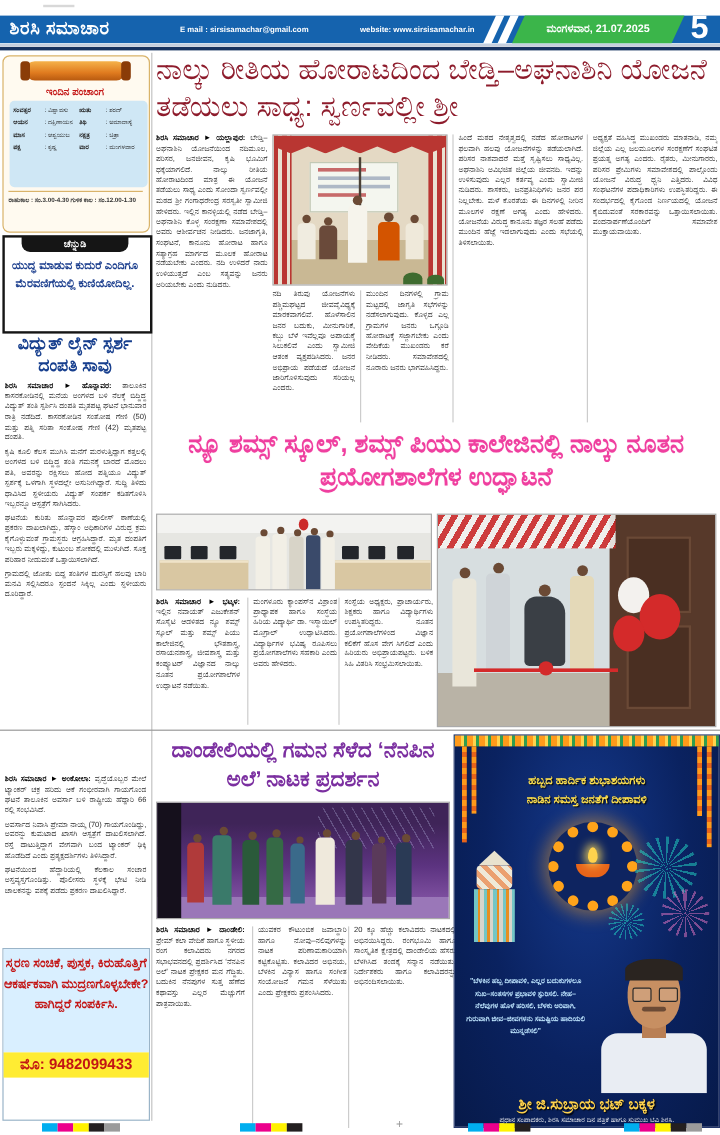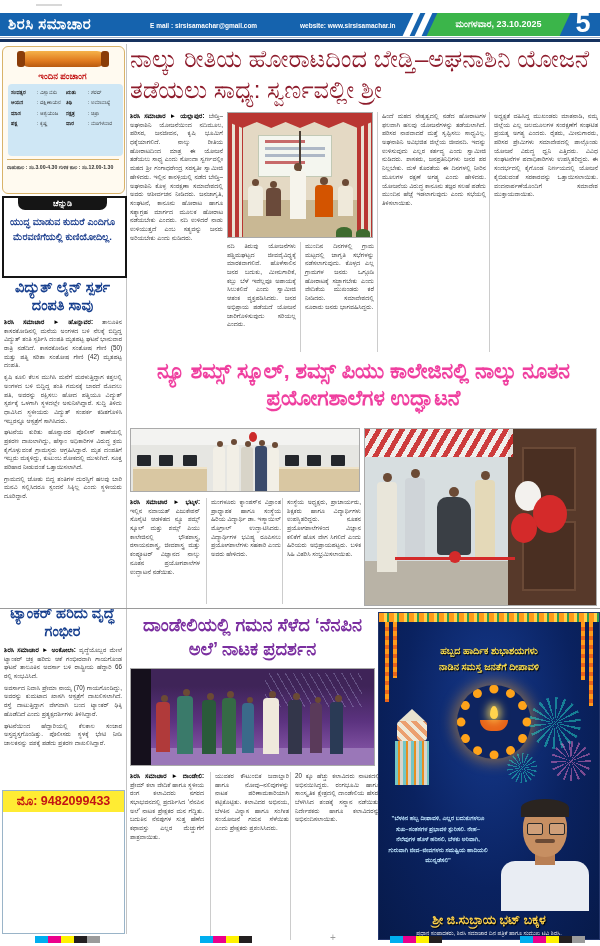--- a/index.html
+++ b/index.html
@@ -150,21 +150,21 @@
 <div class="page">
 
   <div class="abs reg-dash"></div>
   <div class="abs topbar"></div>
   <div class="abs masthead">ಶಿರಸಿ ಸಮಾಚಾರ</div>
   <div class="abs hdr-small" style="left:150px;">E mail : sirsisamachar@gmail.com</div>
   <div class="abs hdr-small" style="left:300px;">website: www.sirsisamachar.in</div>
   <div class="abs slash" style="left:408px;"></div>
   <div class="abs slash" style="left:420px;"></div>
   <div class="abs datebox"></div>
-  <div class="abs datetext">ಮಂಗಳವಾರ, 23.10.2025</div>
+  <div class="abs datetext">ಮಂಗಳವಾರ, 21.07.2025</div>
   <div class="abs pagenum">5</div>
   <div class="abs hdr-rule1"></div>
   <div class="abs hdr-rule2"></div>
 
   <div class="abs v-rule"></div>
 
   <div class="abs panchanga">
     <div class="abs scroll-deco"></div>
     <div class="abs scroll-end" style="left:14px;"></div>
     <div class="abs scroll-end" style="left:98px;"></div>
@@ -205,29 +205,29 @@
 
   <div class="abs side-headline" style="left:2px;top:278px;">ವಿದ್ಯುತ್ ಲೈನ್ ಸ್ಪರ್ಶ ದಂಪತಿ ಸಾವು</div>
   <div class="abs col" style="left:4px;top:318px;width:118px;height:280px;">
     <p><span class="lead">ಶಿರಸಿ ಸಮಾಚಾರ ► ಹೊನ್ನಾವರ:</span>
        <span>ತಾಲೂಕಿನ ಕಾಸರಕೋಡಿನಲ್ಲಿ ಮನೆಯ ಅಂಗಳದ ಬಳಿ ನೆಲಕ್ಕೆ ಬಿದ್ದಿದ್ದ ವಿದ್ಯುತ್ ತಂತಿ ಸ್ಪರ್ಶಿಸಿ ದಂಪತಿ ಮೃತಪಟ್ಟ ಘಟನೆ ಭಾನುವಾರ ರಾತ್ರಿ ನಡೆದಿದೆ. ಕಾಸರಕೋಡಿನ ಸಂತೋಷ ಗೇಣಿ (50) ಮತ್ತು ಪತ್ನಿ ಸರಿತಾ ಸಂತೋಷ ಗೇಣಿ (42) ಮೃತಪಟ್ಟ ದಂಪತಿ.</span></p>
     <p>ಕೃಷಿ ಕೂಲಿ ಕೆಲಸ ಮುಗಿಸಿ ಮನೆಗೆ ಮರಳುತ್ತಿದ್ದಾಗ ಕತ್ತಲಲ್ಲಿ ಅಂಗಳದ ಬಳಿ ಬಿದ್ದಿದ್ದ ತಂತಿ ಗಮನಕ್ಕೆ ಬಾರದೆ ಮೊದಲು ಪತಿ, ಅವರನ್ನು ರಕ್ಷಿಸಲು ಹೋದ ಪತ್ನಿಯೂ ವಿದ್ಯುತ್ ಸ್ಪರ್ಶಕ್ಕೆ ಒಳಗಾಗಿ ಸ್ಥಳದಲ್ಲೇ ಅಸುನೀಗಿದ್ದಾರೆ. ಸುದ್ದಿ ತಿಳಿದು ಧಾವಿಸಿದ ಸ್ಥಳೀಯರು ವಿದ್ಯುತ್ ಸಂಪರ್ಕ ಕಡಿತಗೊಳಿಸಿ ಇಬ್ಬರನ್ನೂ ಆಸ್ಪತ್ರೆಗೆ ಸಾಗಿಸಿದರು.</p>
     <p>ಘಟನೆಯ ಕುರಿತು ಹೊನ್ನಾವರ ಪೊಲೀಸ್ ಠಾಣೆಯಲ್ಲಿ ಪ್ರಕರಣ ದಾಖಲಾಗಿದ್ದು, ಹೆಸ್ಕಾಂ ಅಧಿಕಾರಿಗಳ ವಿರುದ್ಧ ಕ್ರಮ ಕೈಗೊಳ್ಳುವಂತೆ ಗ್ರಾಮಸ್ಥರು ಆಗ್ರಹಿಸಿದ್ದಾರೆ. ಮೃತ ದಂಪತಿಗೆ ಇಬ್ಬರು ಮಕ್ಕಳಿದ್ದು, ಕುಟುಂಬ ಶೋಕದಲ್ಲಿ ಮುಳುಗಿದೆ. ಸೂಕ್ತ ಪರಿಹಾರ ನೀಡುವಂತೆ ಒತ್ತಾಯಿಸಲಾಗಿದೆ.</p>
     <p>ಗ್ರಾಮದಲ್ಲಿ ಜೋತು ಬಿದ್ದ ತಂತಿಗಳ ದುರಸ್ತಿಗೆ ಹಲವು ಬಾರಿ ಮನವಿ ಸಲ್ಲಿಸಿದರೂ ಸ್ಪಂದನೆ ಸಿಕ್ಕಿಲ್ಲ ಎಂದು ಸ್ಥಳೀಯರು ದೂರಿದ್ದಾರೆ.</p>
   </div>
 
-  <div class="abs side-headline" style="left:2px;top:604px;">ಟ್ಯಾಂಕರ್ ಹರಿದು ವೃದ್ಧೆ ಗಂಭೀರ</div>
   <div class="abs col" style="left:4px;top:646px;width:118px;height:138px;">
     <p><span class="lead">ಶಿರಸಿ ಸಮಾಚಾರ ► ಅಂಕೋಲಾ:</span>
        <span>ವೃದ್ಧೆಯೊಬ್ಬರ ಮೇಲೆ ಟ್ಯಾಂಕರ್ ಚಕ್ರ ಹರಿದು ಆಕೆ ಗಂಭೀರವಾಗಿ ಗಾಯಗೊಂಡ ಘಟನೆ ತಾಲೂಕಿನ ಅವರ್ಸಾ ಬಳಿ ರಾಷ್ಟ್ರೀಯ ಹೆದ್ದಾರಿ 66 ರಲ್ಲಿ ಸಂಭವಿಸಿದೆ.</span></p>
     <p>ಅವರ್ಸಾದ ನಿವಾಸಿ ಪ್ರೇಮಾ ನಾಯ್ಕ (70) ಗಾಯಗೊಂಡಿದ್ದು, ಅವರನ್ನು ಕುಮಟಾದ ಖಾಸಗಿ ಆಸ್ಪತ್ರೆಗೆ ದಾಖಲಿಸಲಾಗಿದೆ. ರಸ್ತೆ ದಾಟುತ್ತಿದ್ದಾಗ ವೇಗವಾಗಿ ಬಂದ ಟ್ಯಾಂಕರ್ ಢಿಕ್ಕಿ ಹೊಡೆದಿದೆ ಎಂದು ಪ್ರತ್ಯಕ್ಷದರ್ಶಿಗಳು ತಿಳಿಸಿದ್ದಾರೆ.</p>
     <p>ಘಟನೆಯಿಂದ ಹೆದ್ದಾರಿಯಲ್ಲಿ ಕೆಲಕಾಲ ಸಂಚಾರ ಅಸ್ತವ್ಯಸ್ತಗೊಂಡಿತ್ತು. ಪೊಲೀಸರು ಸ್ಥಳಕ್ಕೆ ಭೇಟಿ ನೀಡಿ ಚಾಲಕನನ್ನು ವಶಕ್ಕೆ ಪಡೆದು ಪ್ರಕರಣ ದಾಖಲಿಸಿದ್ದಾರೆ.</p>
   </div>
 
   <div class="abs print-ad">
+    <div class="print-ad-top">ಸ್ಮರಣ ಸಂಚಿಕೆ, ಪುಸ್ತಕ, ಕಿರುಹೊತ್ತಿಗೆ ಆಕರ್ಷಕವಾಗಿ ಮುದ್ರಣಗೊಳ್ಳಬೇಕೇ? ಹಾಗಿದ್ದರೆ ಸಂಪರ್ಕಿಸಿ.</div>
     <div class="print-ad-phone">ಮೊ: 9482099433</div>
   </div>
 
   <div class="abs headline-main">ನಾಲ್ಕು ರೀತಿಯ ಹೋರಾಟದಿಂದ ಬೇಡ್ತಿ–ಅಘನಾಶಿನಿ ಯೋಜನೆ ತಡೆಯಲು ಸಾಧ್ಯ: ಸ್ವರ್ಣವಲ್ಲೀ ಶ್ರೀ</div>
 
   <div class="abs col" style="left:130px;top:112px;width:93px;height:240px;">
     <p><span class="lead">ಶಿರಸಿ ಸಮಾಚಾರ ► ಯಲ್ಲಾಪುರ:</span>
        <span>ಬೇಡ್ತಿ–ಅಘನಾಶಿನಿ ಯೋಜನೆಯಿಂದ ನದಿಮೂಲ, ಪರಿಸರ, ಜನಜೀವನ, ಕೃಷಿ ಭೂಮಿಗೆ ಧಕ್ಕೆಯಾಗಲಿದೆ. ನಾಲ್ಕು ರೀತಿಯ ಹೋರಾಟದಿಂದ ಮಾತ್ರ ಈ ಯೋಜನೆ ತಡೆಯಲು ಸಾಧ್ಯ ಎಂದು ಸೋಂದಾ ಸ್ವರ್ಣವಲ್ಲೀ ಮಠದ ಶ್ರೀ ಗಂಗಾಧರೇಂದ್ರ ಸರಸ್ವತೀ ಸ್ವಾಮೀಜಿ ಹೇಳಿದರು. ಇಲ್ಲಿನ ಕಾನಳ್ಳಿಯಲ್ಲಿ ನಡೆದ ಬೇಡ್ತಿ–ಅಘನಾಶಿನಿ ಕೊಳ್ಳ ಸಂರಕ್ಷಣಾ ಸಮಾವೇಶದಲ್ಲಿ ಅವರು ಆಶೀರ್ವಚನ ನೀಡಿದರು. ಜನಜಾಗೃತಿ, ಸಂಘಟನೆ, ಕಾನೂನು ಹೋರಾಟ ಹಾಗೂ ಸತ್ಯಾಗ್ರಹ ಮಾರ್ಗದ ಮೂಲಕ ಹೋರಾಟ ನಡೆಯಬೇಕು ಎಂದರು. ನದಿ ಉಳಿದರೆ ನಾಡು ಉಳಿಯುತ್ತದೆ ಎಂಬ ಸತ್ಯವನ್ನು ಜನರು ಅರಿಯಬೇಕು ಎಂದು ನುಡಿದರು.</span></p>
   </div>
 

